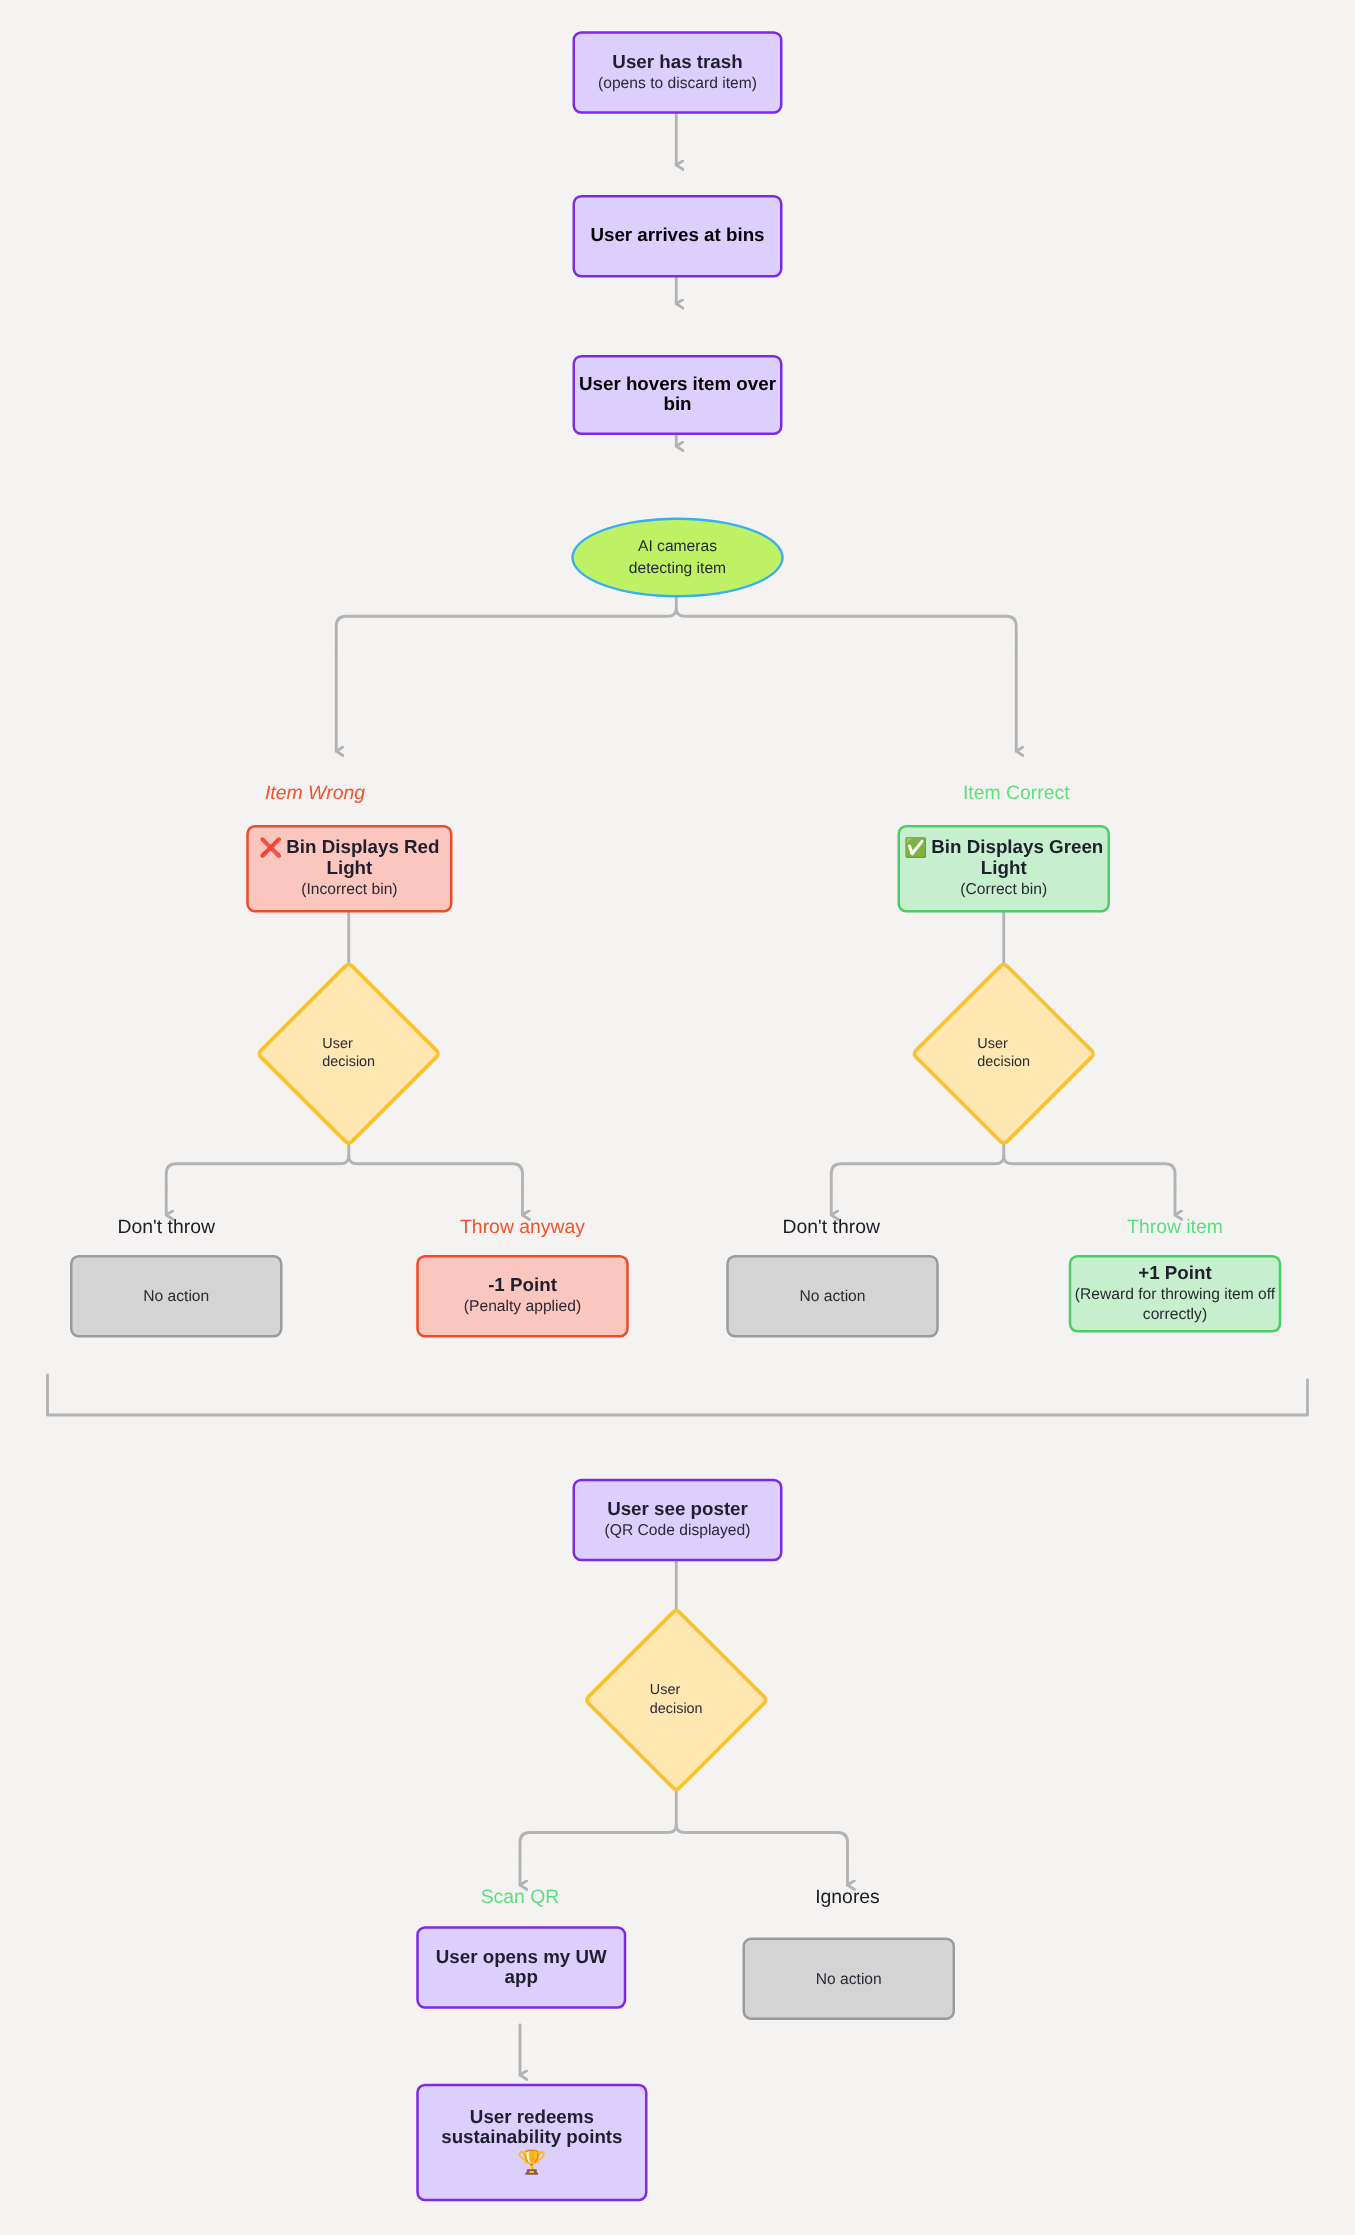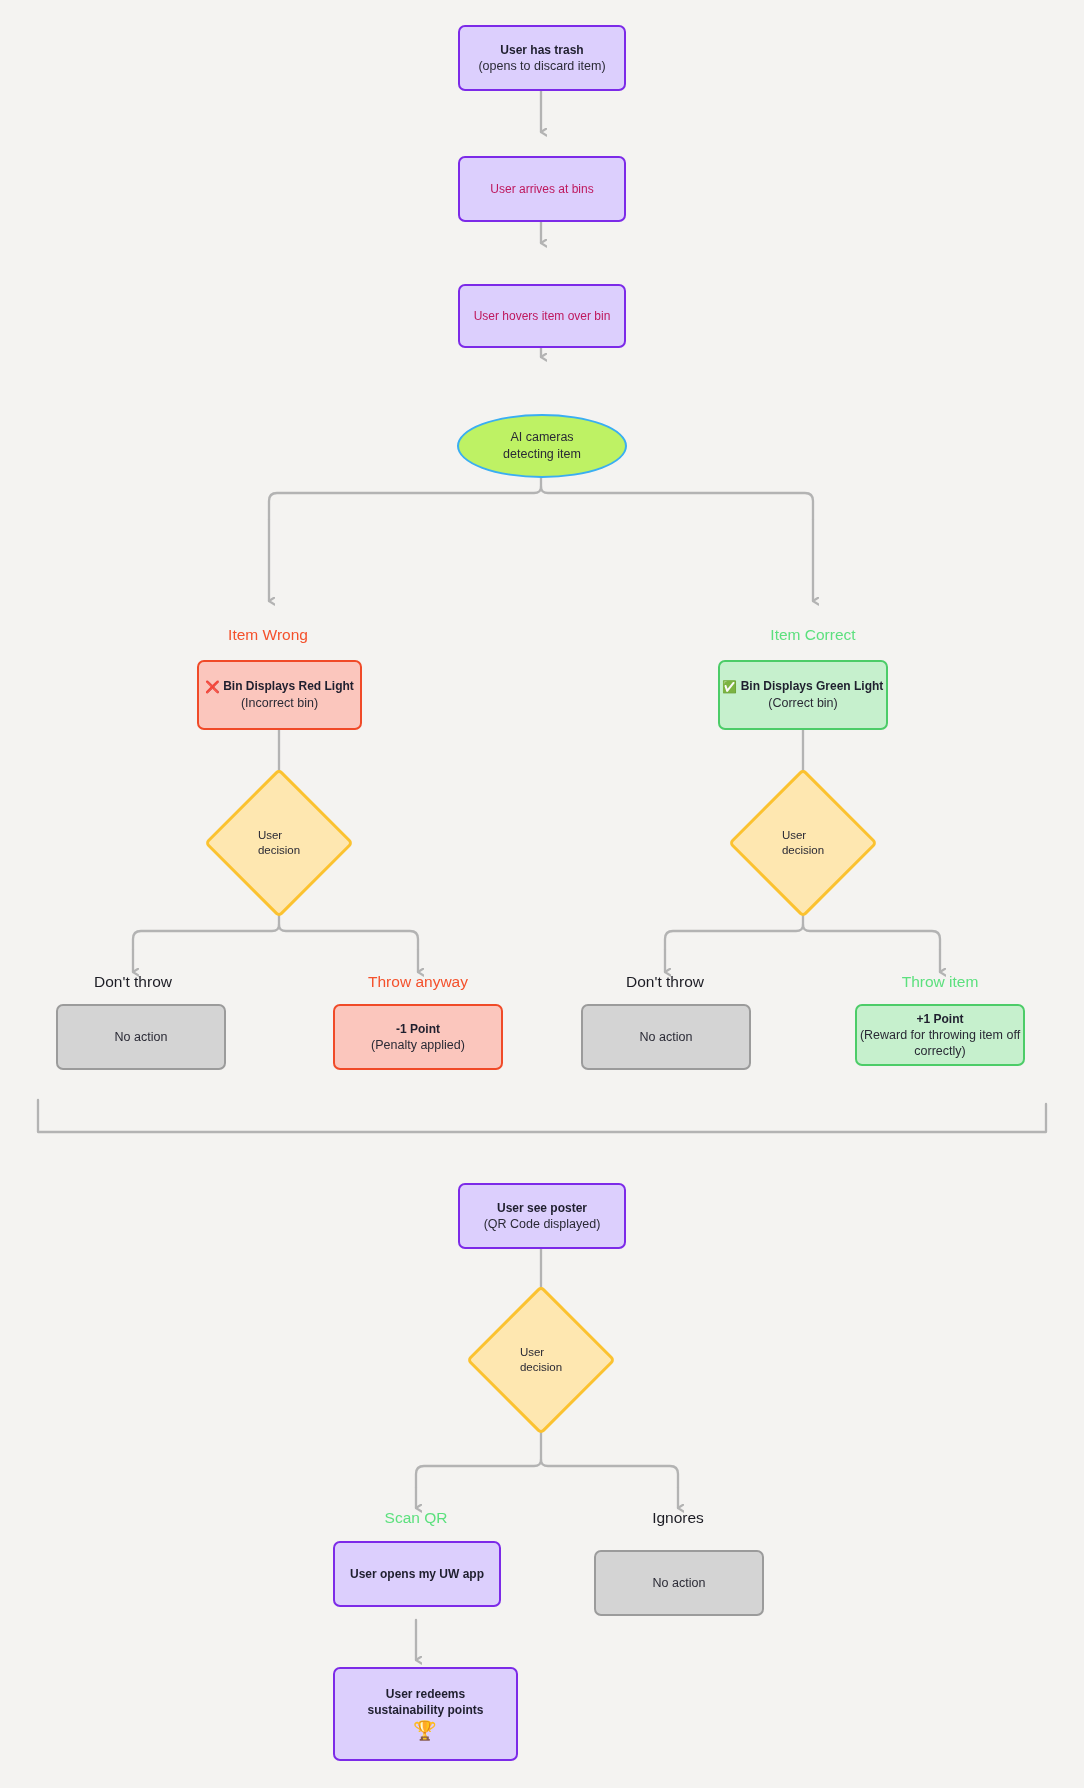--- a/index.html
+++ b/index.html
@@ -11,28 +11,28 @@
     overflow:hidden;
     -webkit-font-smoothing:antialiased;
   }
   #canvas{position:absolute;left:0;top:0;width:1084px;height:1788px;}
   svg#edges{position:absolute;left:0;top:0;width:1084px;height:1788px;pointer-events:none;}
 
   .node{position:absolute;box-sizing:border-box;display:flex;flex-direction:column;
         align-items:center;justify-content:center;text-align:center;}
 
   .box{border-radius:7px;border-width:2.5px;border-style:solid;}
-  .box .t1{font-size:12px;line-height:16px;}
+  .box .t1{font-size:15px;line-height:16px;}
   .box .t2{font-size:12.5px;line-height:17px;}
 
   
   .purple{background:#dccffd;border-color:#7c2ae8;}
   .purple .t1{font-weight:bold;color:#1f1f2e;}
   .purple .t2{font-weight:normal;color:#2a2a35;}
-  .purple.plain .t1{font-weight:normal;color:#be185d;}
+  .purple.plain .t1{font-weight:bold;color:#000000;}
 
   
   .ellipse{background:#bef264;border:2.5px solid #3aaef2;border-radius:50%;}
   .ellipse .t1{font-size:12.5px;line-height:17px;color:#2a2a35;font-weight:normal;}
 
   
   .red{background:#fbc6bd;border-color:#f04a28;}
   .red .t1{font-weight:bold;color:#1f1f2e;}
   .red .t2{color:#2a2a35;}
 
@@ -148,21 +148,21 @@
   </div>
 
   <div class="node box purple plain" style="left:458px;top:284px;width:168px;height:64px;">
     <span class="t1">User hovers item over bin</span>
   </div>
 
   <div class="node ellipse" style="left:457px;top:414px;width:170px;height:64px;padding:0 26px;box-sizing:border-box;">
     <span class="t1">AI cameras detecting item</span>
   </div>
 
-  <div class="elabel red-t" style="left:188px;top:625px;width:160px;">
+  <div class="elabel red-t" style="left:172px;top:625px;width:160px;font-style:italic;">
     <span>Item Wrong</span>
   </div>
 
   <div class="elabel green-t" style="left:733px;top:625px;width:160px;">
     <span>Item Correct</span>
   </div>
 
   <div class="node box red" style="left:197px;top:660px;width:165px;height:70px;">
     <span class="t1 row1">
       <span class="icon-inline">❌</span><span>Bin Displays Red Light</span>

